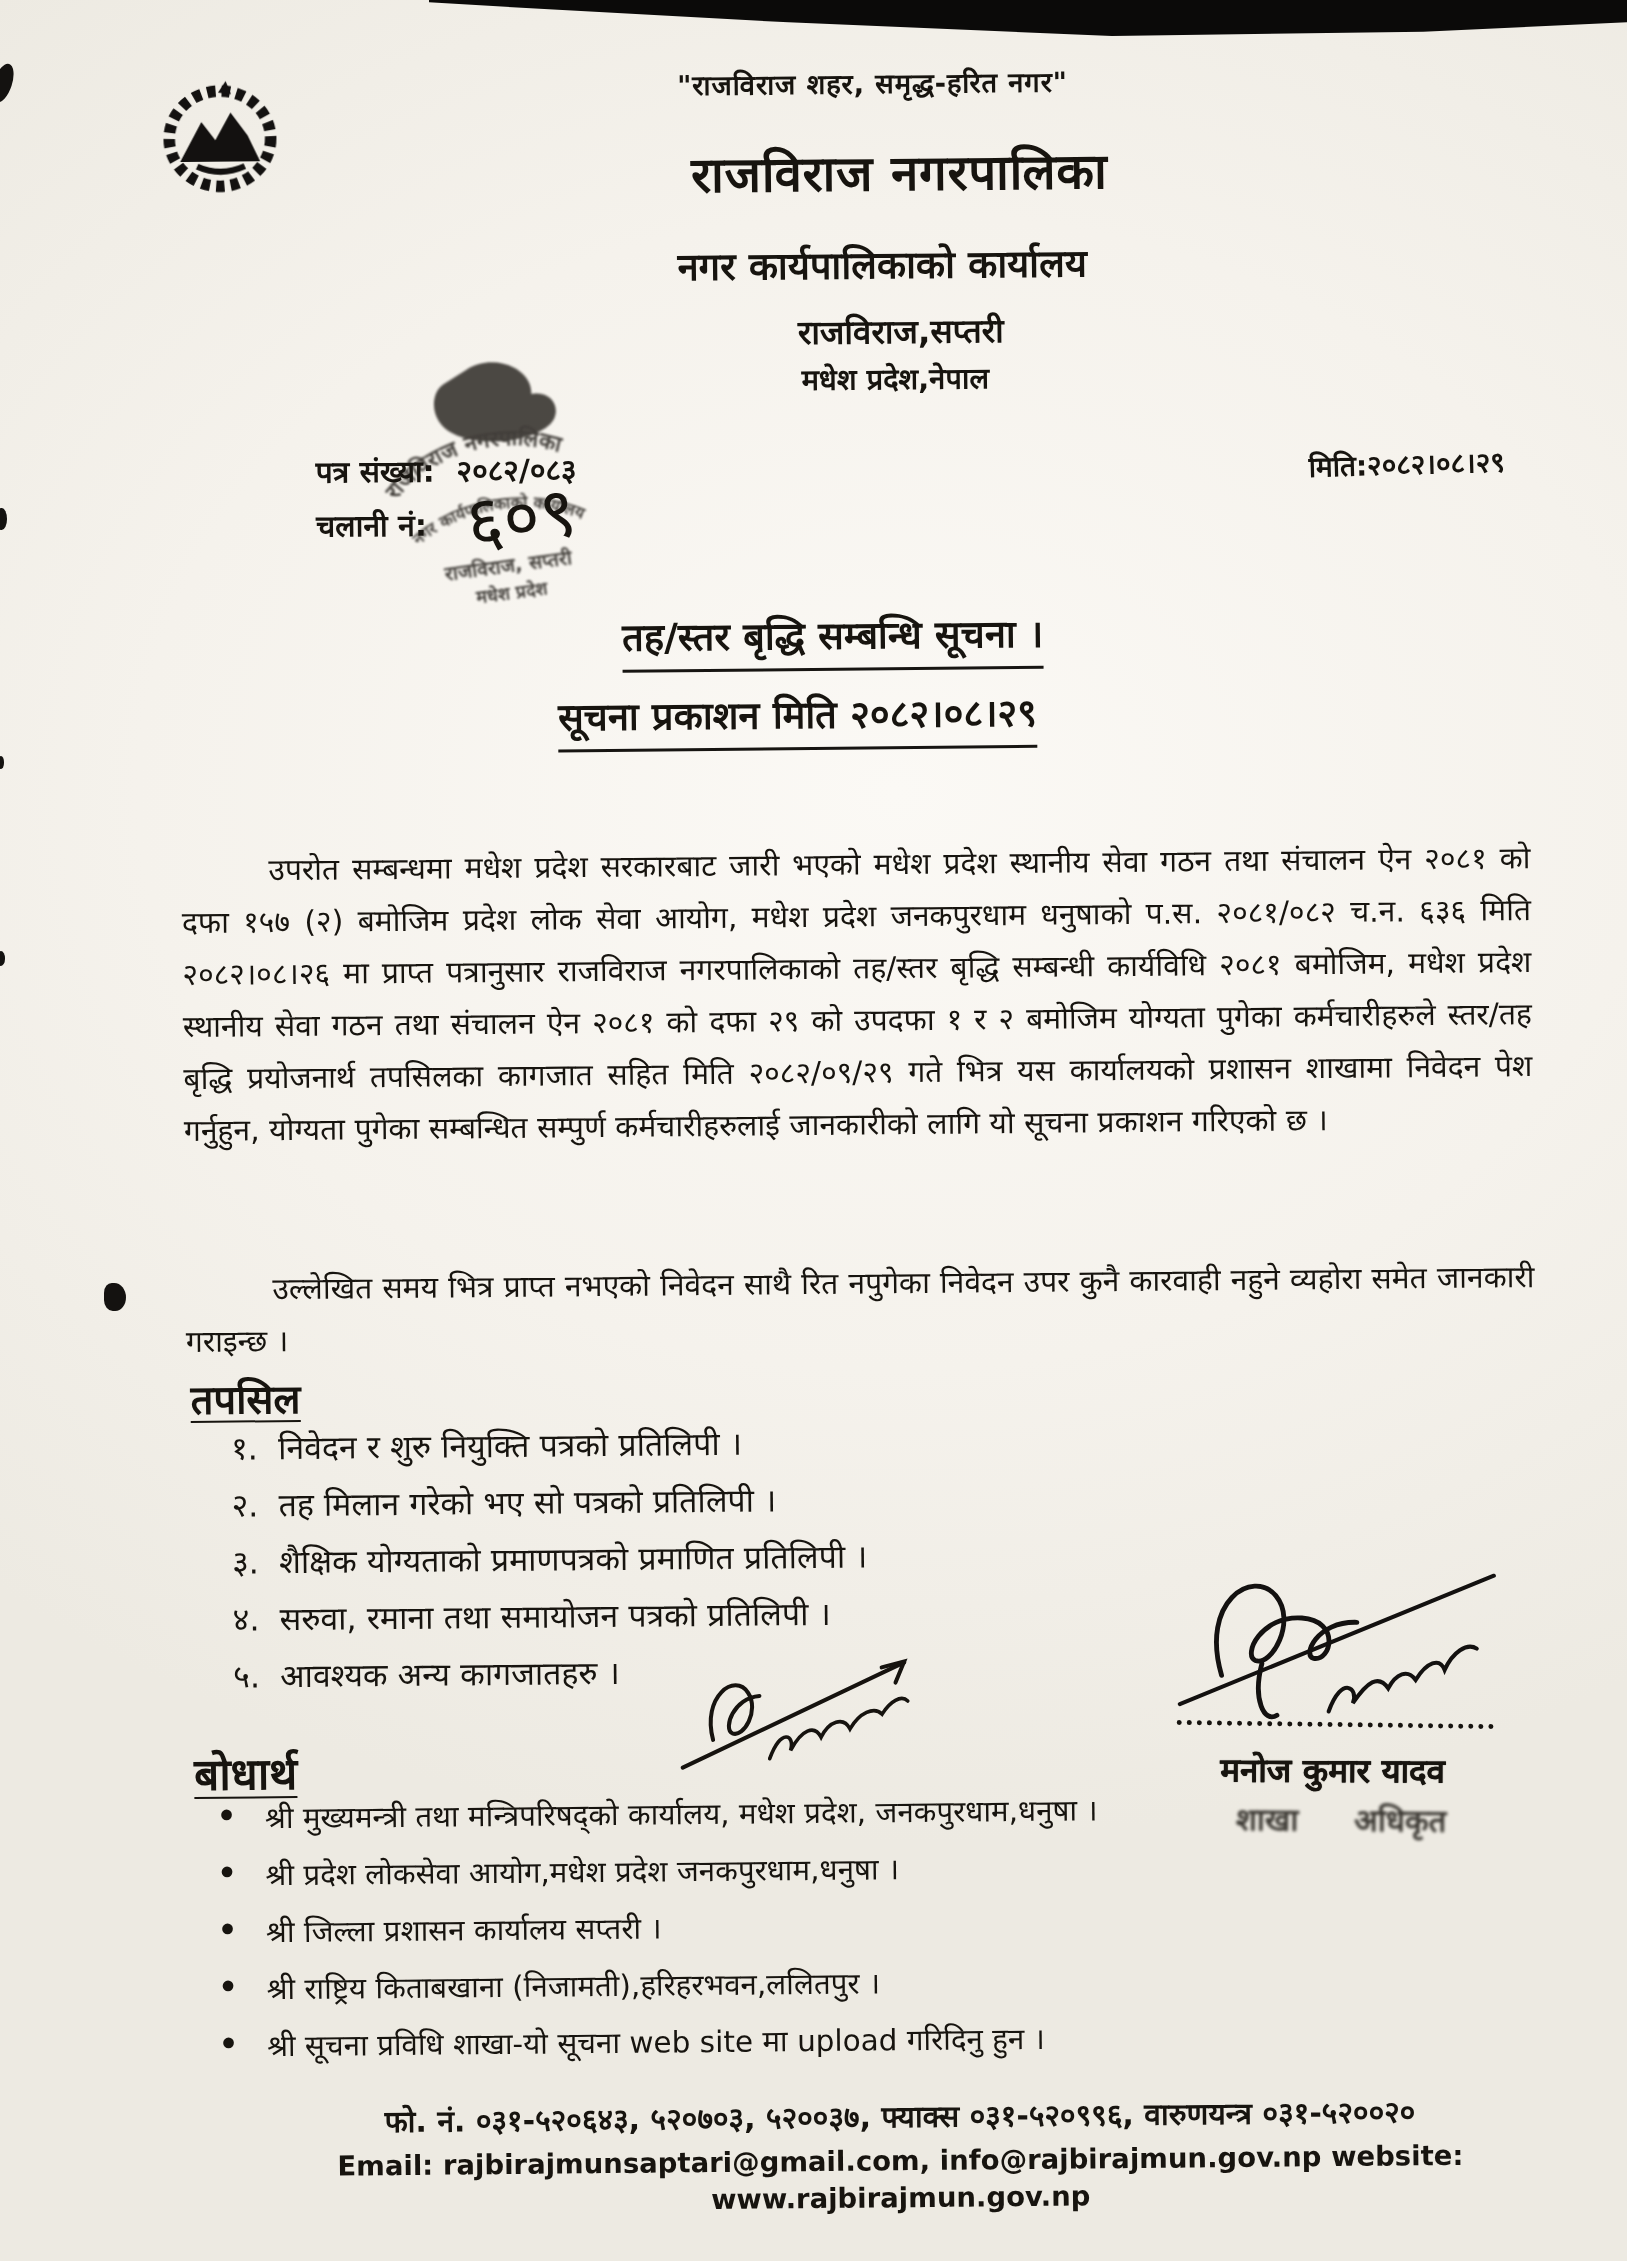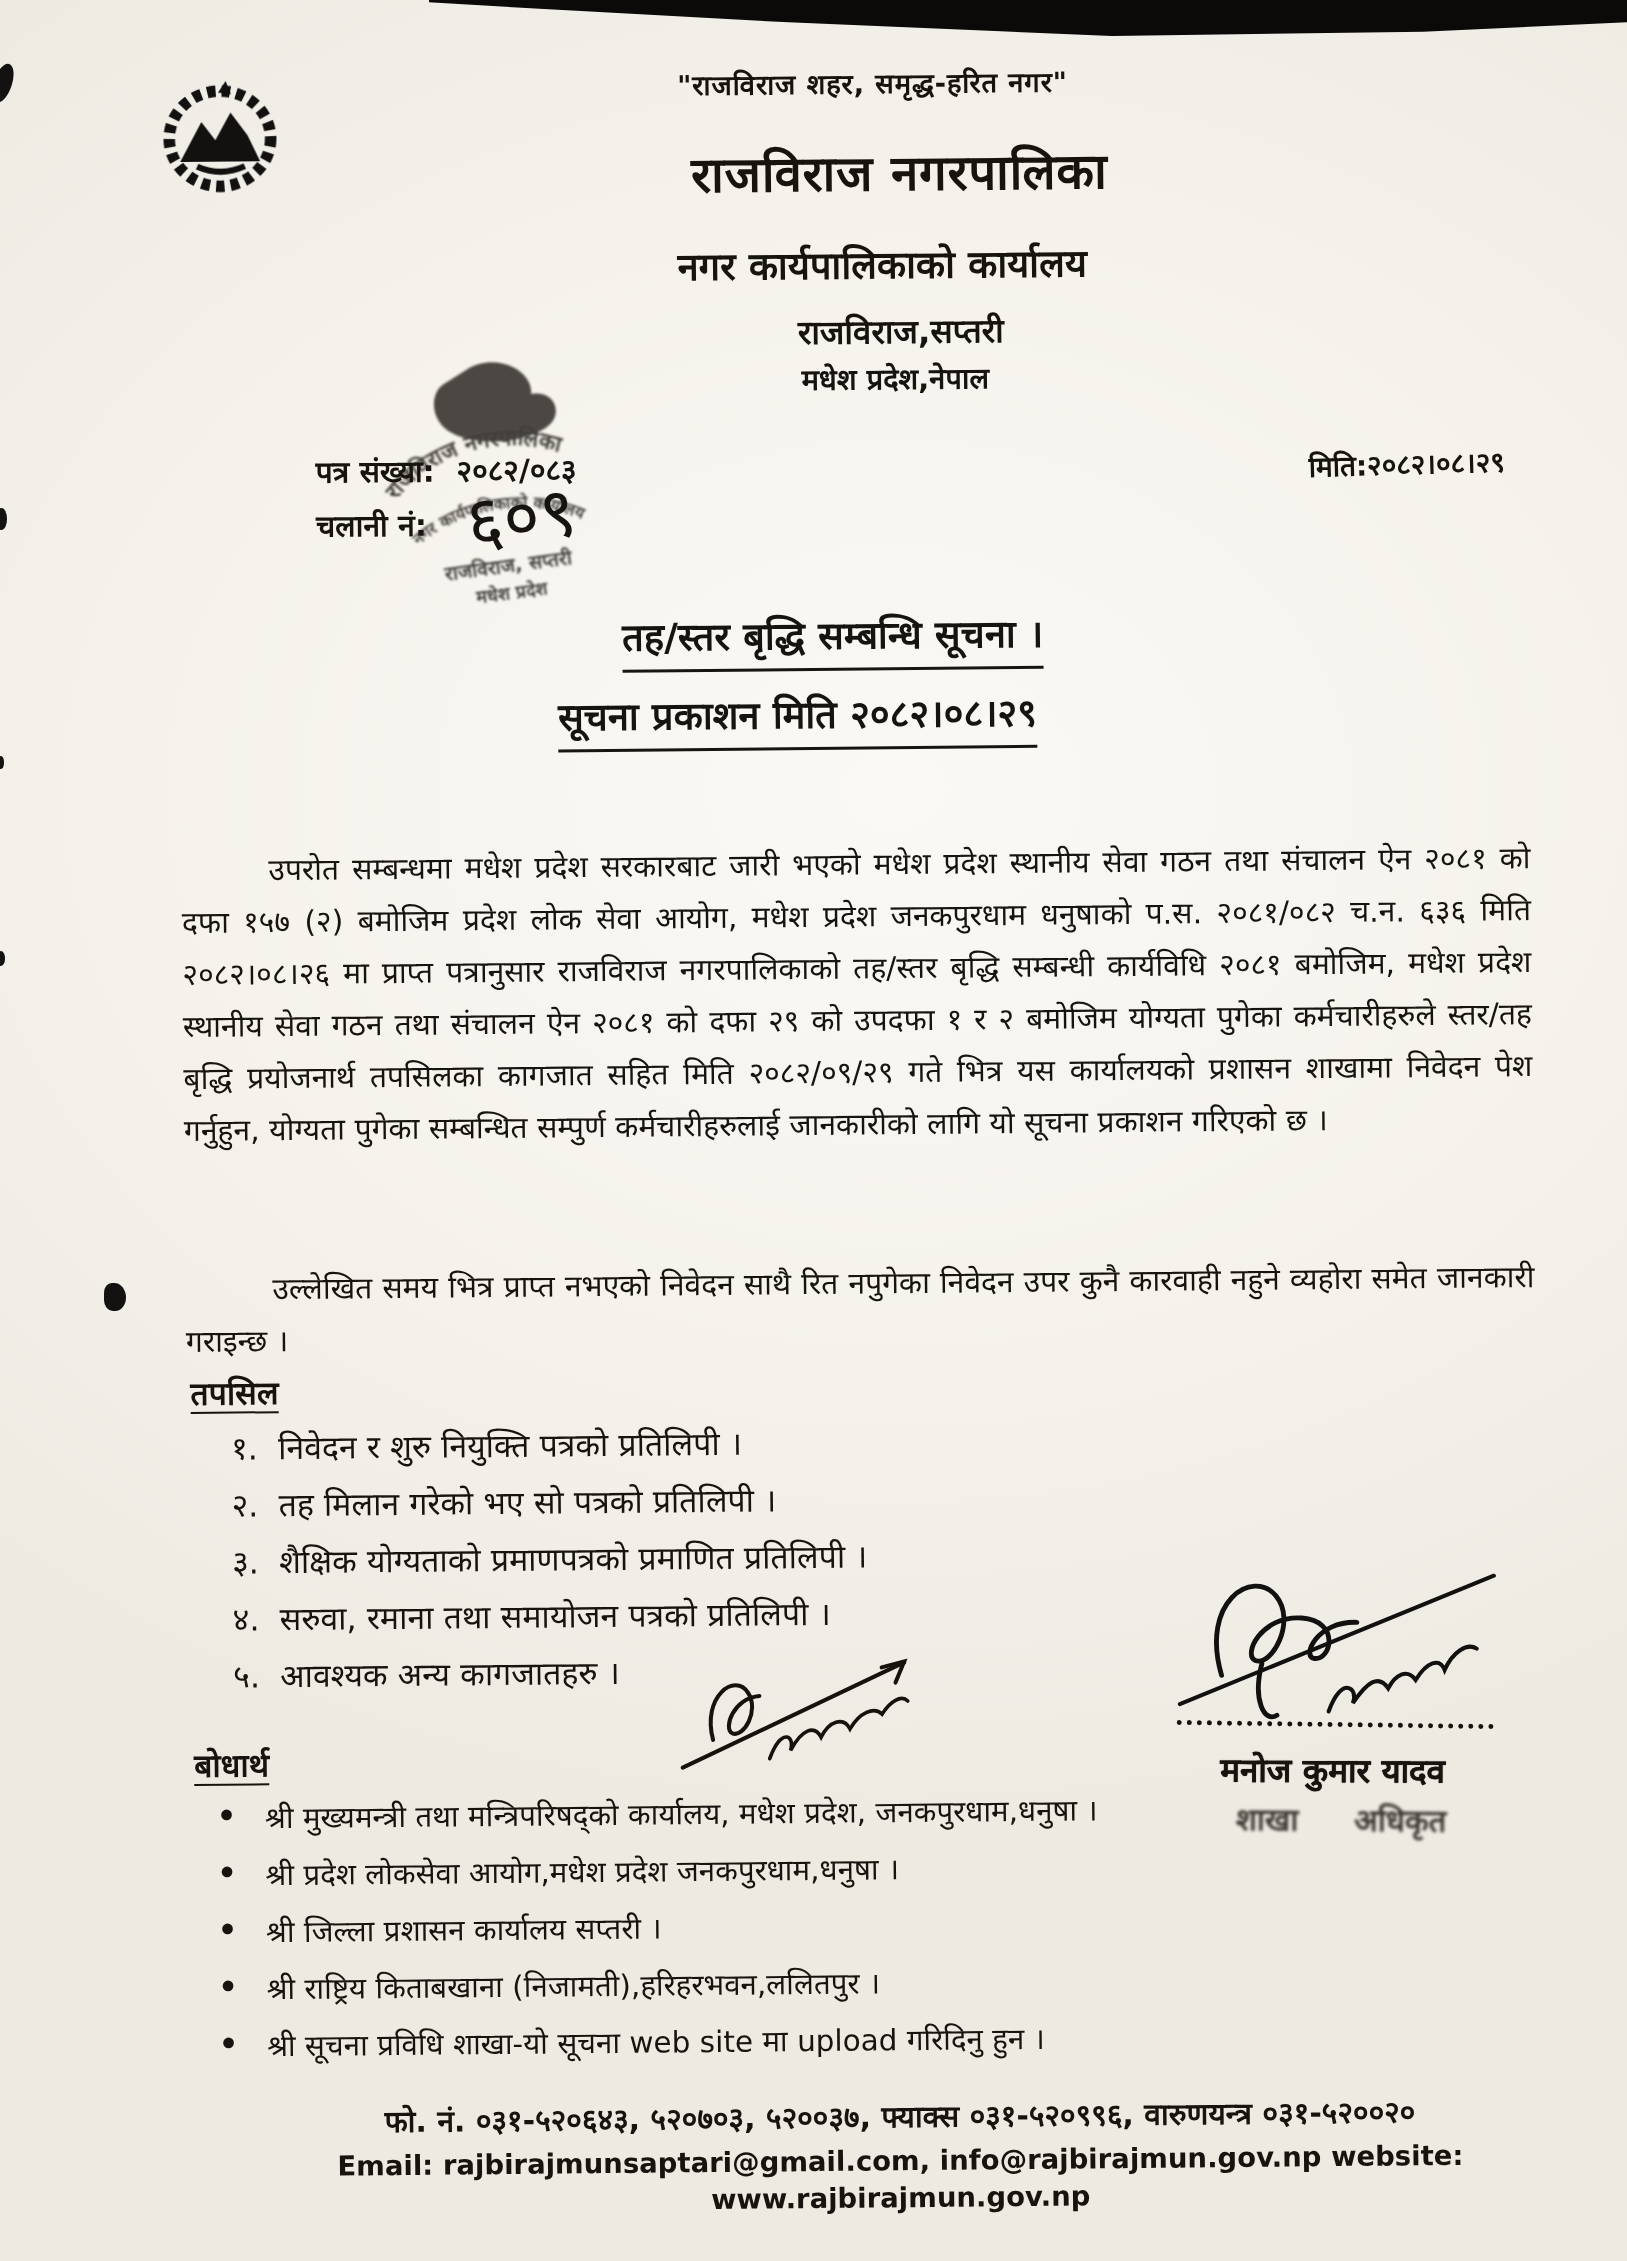--- a/index.html
+++ b/index.html
@@ -36,32 +36,32 @@
   .meta-right{left:1315px;top:450px;font-size:28px;font-weight:600;transform:rotate(-1deg);white-space:nowrap;}
   
   .subject1{top:608px;transform:translateX(24px);}
   .subject2{top:687px;transform:translateX(-12px);}
   .subj-inner{display:inline-block;font-size:38px;font-weight:800;border-bottom:3.2px solid #171512;padding-bottom:8px;}
   
   .para{position:absolute;left:184px;width:1349px;font-size:30px;line-height:52px;text-align:justify;text-indent:87px;}
   .p1{top:809px;}
   .p2{top:1228px;}
   
-  .tap-head{left:188px;top:1365px;font-size:32px;font-weight:800;text-decoration:underline;text-underline-offset:7.3px;text-decoration-thickness:2.4px;}
+  .tap-head{left:188px;top:1365px;font-size:40px;font-weight:800;text-decoration:underline;text-underline-offset:7.3px;text-decoration-thickness:2.4px;}
   .tap-list{left:228px;top:1425px;display:flex;flex-direction:column;gap:20px;font-size:32px;}
   .tap-item{display:flex;line-height:37px;}
   .tap-num{width:47px;flex:none;}
   
   .scribble{left:660px;top:1639px;width:267px;height:137px;}
   .sig{left:1153px;top:1558px;width:353px;height:173px;}
   .dotline{left:1171px;top:1727px;width:317px;border-bottom:5.7px dotted #16130f;transform:rotate(1.3deg);}
   .sig-name{left:1131px;top:1752px;width:391px;text-align:center;font-size:33px;font-weight:800;transform:rotate(0.8deg);text-shadow:0 0 0.8px #16130f;}
   .sig-desg{left:1147px;top:1803px;width:375px;text-align:center;font-size:31px;font-weight:700;filter:blur(1.8px);opacity:.85;transform:rotate(1deg);word-spacing:45px;}
   
-  .bod-head{left:188px;top:1737px;font-size:32px;font-weight:800;text-decoration:underline;text-underline-offset:7.3px;text-decoration-thickness:2.4px;text-align:center;}
+  .bod-head{left:188px;top:1737px;font-size:44px;font-weight:800;text-decoration:underline;text-underline-offset:7.3px;text-decoration-thickness:2.4px;text-align:center;}
   .bod-list{left:209px;top:1795px;display:flex;flex-direction:column;gap:21px;font-size:29.5px;width:1359px;}
   .bod-item{display:flex;line-height:36px;}
   .bod-item::before{content:"•";font-size:37px;line-height:32px;margin-right:27.5px;flex:none;}
   
   .footer{left:0;right:0;top:2096px;text-align:center;transform:translateX(77px);}
   .f-phone{font-size:30px;font-weight:700;}
   .f-email{font-size:27.5px;font-weight:600;margin-top:8px;}
   .f-web{font-size:27.5px;font-weight:700;margin-top:4.9px;}
   svg{display:block;}
 </style>

